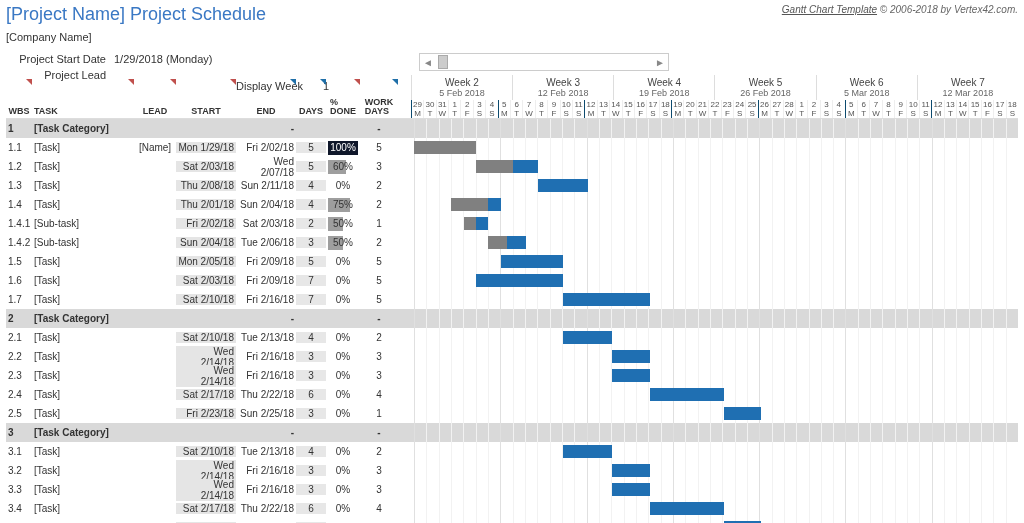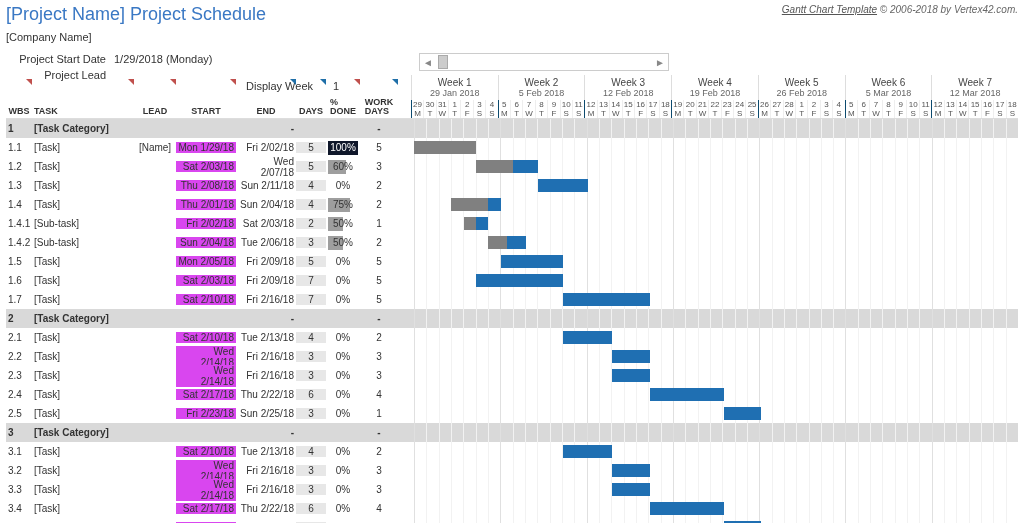--- a/index.html
+++ b/index.html
@@ -4,21 +4,21 @@
 <style>
 * { box-sizing: border-box; margin: 0; padding: 0; }
 body { font-family: Arial, sans-serif; font-size: 11px; background: #fff; color: #333; width: 1024px; }
 .container { padding: 4px 6px; }
 .header { display: flex; justify-content: space-between; align-items: flex-start; }
 .title { color: #3a78c4; font-size: 18px; font-weight: normal; }
 .credits { color: #666; font-size: 10px; font-style: italic; }
 .credits a { color: #555; text-decoration: underline; }
 .company { color: #333; margin-top: 6px; font-size: 11px; }
 .meta-row { display: flex; margin-top: 10px; font-size: 11px; }
-.meta-left { width: 408px; display: flex; gap: 22px; }
+.meta-left { width: 408px; display: flex; gap: 12px; }
 .meta-field { display: flex; align-items: center; gap: 8px; }
 .meta-label { width: 100px; text-align: right; color: #333; }
 .meta-val { width: 110px; }
 .slider-area { display: flex; align-items: center; width: 250px; height: 18px; background: #fff; border: 1px solid #ccc; position: relative; margin-left: 8px; margin-bottom:4px;}
 .slider-btn { width: 16px; height: 16px; display: flex; align-items: center; justify-content: center; color: #888; font-size: 10px; cursor: pointer;}
 .slider-thumb { width: 10px; height: 14px; background: #ccc; border:1px solid #aaa; position: absolute; left: 18px; top:1px;}
 .right-panel { flex: 1; }
 .grid-wrap { display: flex; margin-top: 6px; }
 .left-cols { width: 408px; }
 .timeline { flex: 1; overflow: hidden; }
@@ -30,21 +30,21 @@
 .week-head { display: flex; }
 .wk { flex:1; text-align:center; font-size:10px; border-left:1px solid #ddd; padding:2px 0;}
 .wk .wn{color:#444;} .wk .wd{color:#666;font-size:9px;}
 .day-head { display:flex; }
 .day { width:12.4px; text-align:center; font-size:8px; color:#555; border-left:1px solid #eee;}
 .day.first{border-left:1px solid #0c4a6e;}
 .row { display:flex; height:19px; align-items:center; }
 .row.cat { background:#d9d9d9; font-weight:bold; }
 .row .lc { display:flex; width:408px; align-items:center; height:100%; }
 .row .c { font-size:10px; padding:0 2px; }
-.c-wbs{width:26px;} .c-task{width:102px;} .c-lead{width:42px;text-align:center;} .c-start{width:60px;text-align:right;background:#d946ef;} .c-end{width:60px;text-align:right;} .c-days{width:30px;text-align:center;background:#e7e7e7;} .c-done{width:34px;text-align:center;} .c-wd{width:38px;text-align:center;}
+.c-wbs{width:26px;} .c-task{width:102px;} .c-lead{width:42px;text-align:center;} .c-start{width:60px;text-align:right;background:#e5e5e5;} .c-end{width:60px;text-align:right;} .c-days{width:30px;text-align:center;background:#e7e7e7;} .c-done{width:34px;text-align:center;} .c-wd{width:38px;text-align:center;}
 .row.cat .c-start,.row.cat .c-days{background:transparent;}
 .done-fill{display:inline-block;width:100%;height:14px;line-height:14px;}
 .done-100{background:#0f172a;color:#fff;} .done-75{background:linear-gradient(to right,#9e9e9e 75%,transparent 75%);} .done-60{background:linear-gradient(to right,#9e9e9e 60%,transparent 60%);} .done-50{background:linear-gradient(to right,#9e9e9e 50%,transparent 50%);}
 .tl { flex:1; position:relative; height:100%; }
 .bar{position:absolute;height:13px;top:3px;background:#1f6fb2;}
 .bar.grey{background:#808080;}
 .bar.half{background:linear-gradient(to right,#808080 var(--p),#1f6fb2 var(--p));}
 .gridbg{position:absolute;inset:0;display:flex;}
 .gridbg .d{width:12.4px;border-left:1px solid #f2f2f2;}
 .gridbg .d.first{border-left:1px solid #e0e0e0;}
@@ -81,24 +81,20 @@
         <div style="width:30px;text-align:center;">1</div>
       </div>
     </div>
     <div class="right-panel">
       <div class="slider-area">
         <div class="slider-btn">◄</div>
         <div class="slider-thumb"></div>
         <div class="slider-btn" style="margin-left:auto;">►</div>
       </div>
       <div class="week-head" id="week-head">
-          <div class="wk">
-            <div class="wn">Week 1</div>
-            <div class="wd">29 Jan 2018</div>
-          </div>
           <div class="wk">
             <div class="wn">Week 2</div>
             <div class="wd">5 Feb 2018</div>
           </div>
           <div class="wk">
             <div class="wn">Week 3</div>
             <div class="wd">12 Feb 2018</div>
           </div>
           <div class="wk">
             <div class="wn">Week 4</div>

